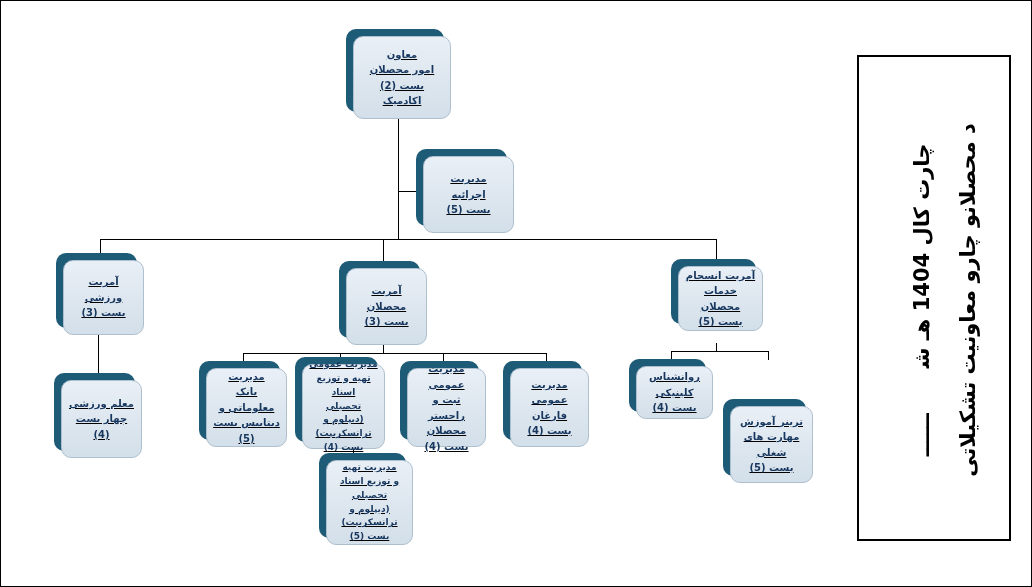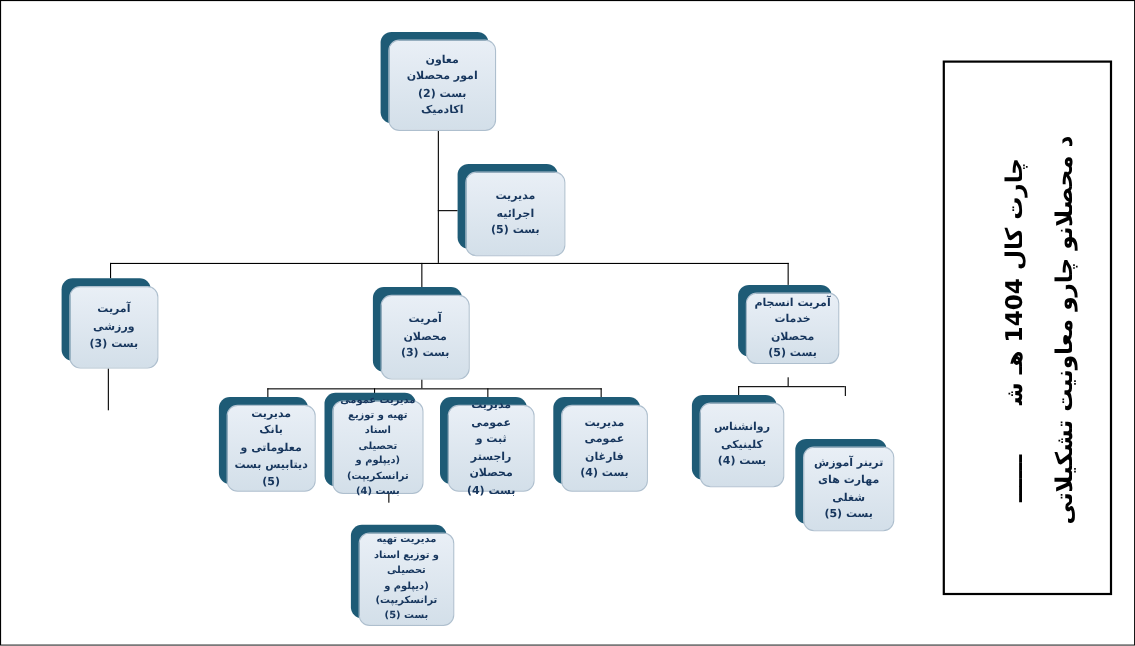--- a/index.html
+++ b/index.html
@@ -19,20 +19,21 @@
     background:#1e5b76;border-radius:10px;
   }
   .node-front{
     position:absolute;left:7px;top:7px;right:0;bottom:0;
     background:linear-gradient(#e9eff6,#d3dfe9);
     border:1px solid #aebfce;
     border-radius:10px;
     display:flex;align-items:center;justify-content:center;
     padding:6px;
     box-sizing:border-box;
+    text-decoration:underline;
   }
   .node-label{
     white-space:pre-line;
     text-align:center;
     direction:rtl;
     font-size:10px;
     font-weight:bold;
     color:#17365d;
     line-height:1.55;
   }
@@ -104,20 +105,27 @@
 
   <div class="node" style="left:55px;top:252px;width:88px;height:82px;">
     <div class="node-back"></div>
     <div class="node-front">
       <div class="node-label">آمریت
 ورزشی
 بست (3)</div>
     </div>
   </div>
 
+  <div class="node" style="left:53px;top:372px;width:88px;height:85px;">
+    <div class="node-back"></div>
+    <div class="node-front">
+      <div class="node-label">معلم ورزشی
+چهار بست (4)</div>
+    </div>
+  </div>
 
   <div class="node" style="left:338px;top:260px;width:88px;height:84px;">
     <div class="node-back"></div>
     <div class="node-front">
       <div class="node-label">آمریت
 محصلان
 بست (3)</div>
     </div>
   </div>
 
@@ -151,40 +159,40 @@
 
   <div class="node" style="left:502px;top:360px;width:86px;height:86px;">
     <div class="node-back"></div>
     <div class="node-front">
       <div class="node-label">مدیریت
 عمومی فارغان
 بست (4)</div>
     </div>
   </div>
 
-  <div class="node" style="left:318px;top:476px;width:94px;height:92px;">
+  <div class="node" style="left:318px;top:452px;width:94px;height:92px;">
     <div class="node-back"></div>
     <div class="node-front">
       <div class="node-label" style="font-size:9px;">مدیریت تهیه
 و توزیع اسناد تحصیلی
 (دیپلوم و ترانسکریپت)
 بست (5)</div>
     </div>
   </div>
 
   <div class="node" style="left:670px;top:258px;width:92px;height:72px;">
     <div class="node-back"></div>
     <div class="node-front">
       <div class="node-label">آمریت انسجام
 خدمات محصلان
 بست (5)</div>
     </div>
   </div>
 
-  <div class="node" style="left:628px;top:358px;width:84px;height:84px;">
+  <div class="node" style="left:628px;top:358px;width:84px;height:60px;">
     <div class="node-back"></div>
     <div class="node-front">
       <div class="node-label">روانشناس
 کلینیکی
 بست (4)</div>
     </div>
   </div>
 
   <div class="node" style="left:722px;top:358px;width:90px;height:84px;margin-top:40px;">
     <div class="node-back"></div>

